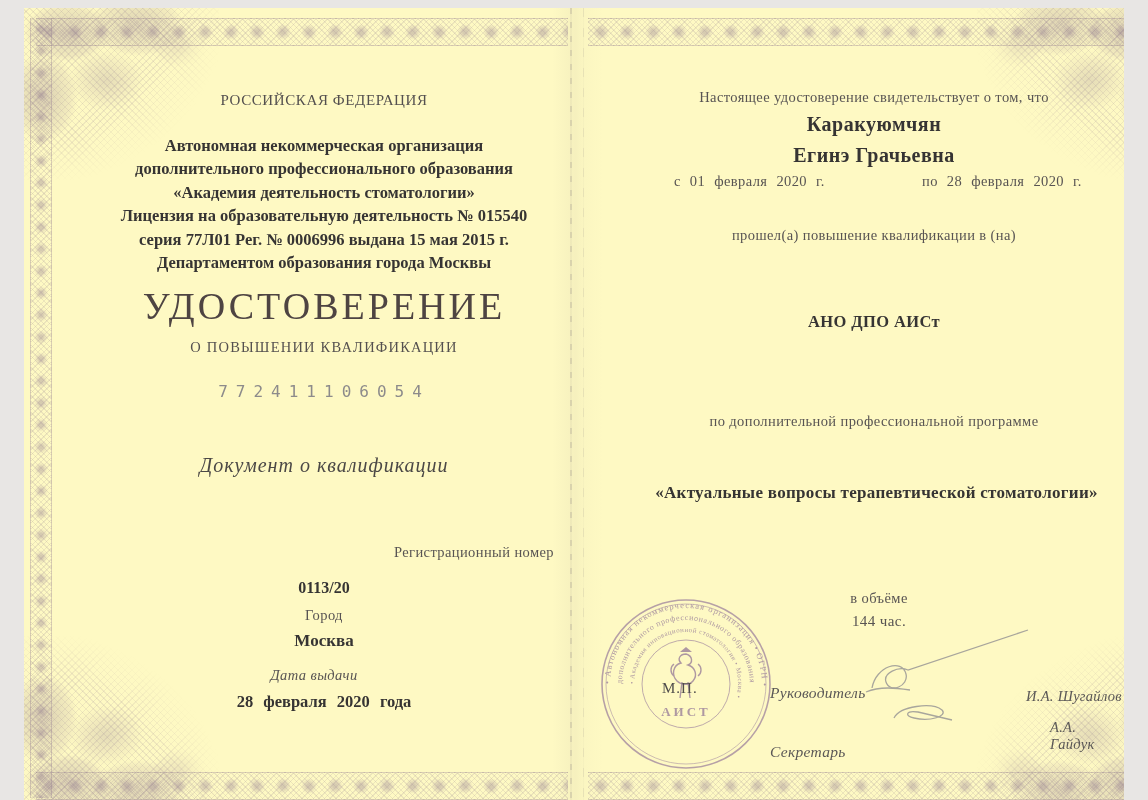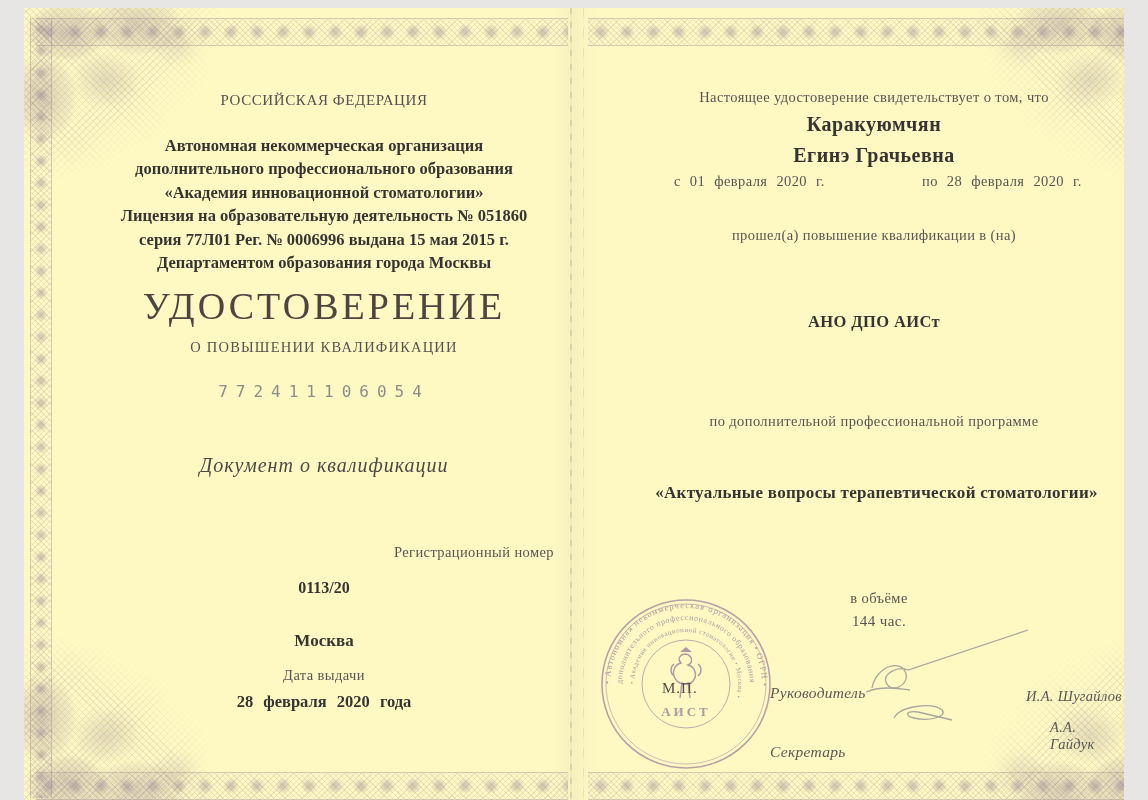--- a/index.html
+++ b/index.html
@@ -100,42 +100,43 @@
 
   <div class="fold fold-shade"></div>
   <div class="fold fold-line-1"></div>
   <div class="fold fold-line-2"></div>
 
   <div class="content cap ctr" style="left:70px; top:84px; width:460px;">РОССИЙСКАЯ ФЕДЕРАЦИЯ</div>
 
   <div class="content ctr" style="left:52px; top:126px; width:496px; line-height:1.42; font-size:16.5px;">
     <div class="bold">Автономная некоммерческая организация</div>
     <div class="bold">дополнительного профессионального образования</div>
-    <div class="bold">«Академия инновационной стоматологии»</div>
-    <div class="bold">Лицензия на образовательную деятельность № 051860</div>
+    <div class="bold">«Академия деятельность стоматологии»</div>
+    <div class="bold">Лицензия на образовательную деятельность № 015540</div>
     <div class="bold">серия 77Л01 Рег. № 0006996 выдана 15 мая 2015 г.</div>
     <div class="bold">Департаментом образования города Москвы</div>
   </div>
 
   <div class="content title ctr" style="left:70px; top:276px; width:460px;">УДОСТОВЕРЕНИЕ</div>
 
   <div class="content cap ctr" style="left:70px; top:331px; width:460px; font-size:14.5px; letter-spacing:1.2px;">О ПОВЫШЕНИИ КВАЛИФИКАЦИИ</div>
 
   <div class="content serialnum ctr" style="left:70px; top:374px; width:460px;">772411106054</div>
 
   <div class="content script ctr" style="left:70px; top:446px; width:460px; font-size:20px; letter-spacing:1px;">Документ о квалификации</div>
 
   <div class="content small ctr" style="left:70px; top:536px; width:460px;text-align:right;">Регистрационный номер</div>
 
   <div class="content bold ctr" style="left:70px; top:571px; width:460px; font-size:16px;">0113/20</div>
 
+  <div class="content small ctr" style="left:70px; top:599px; width:460px;">Город</div>
 
   <div class="content bold ctr" style="left:70px; top:623px; width:460px; font-size:17px;">Москва</div>
 
-  <div class="content small ctr" style="left:70px; top:659px; width:460px;">Дата выдачи</div>
+  <div class="content small ctr" style="left:60px; top:659px; width:460px;font-style:italic;">Дата выдачи</div>
 
   <div class="content bold ctr" style="left:70px; top:684px; width:460px; font-size:16.5px; word-spacing:6px;">28 февраля 2020 года</div>
 
   <div class="content small ctr" style="left:605px; top:81px; width:490px;">Настоящее удостоверение свидетельствует о том, что</div>
 
   <div class="content bold ctr" style="left:605px; top:105px; width:490px; font-size:20px; letter-spacing:.5px;">Каракуюмчян</div>
 
   <div class="content bold ctr" style="left:605px; top:136px; width:490px; font-size:20px; letter-spacing:.5px;">Егинэ Грачьевна</div>
 
   <div class="content small" style="left:650px; top:165px; word-spacing:5px;">с 01 февраля 2020 г.</div>

